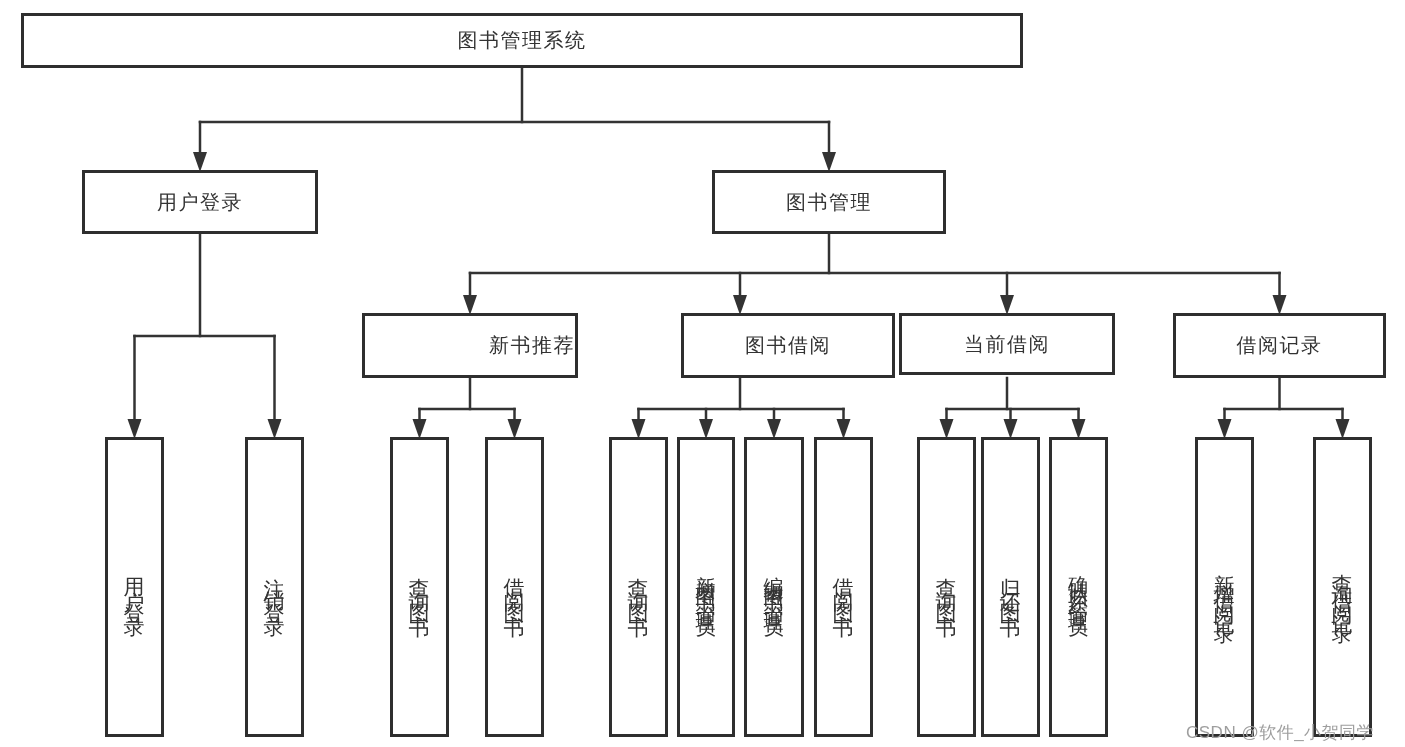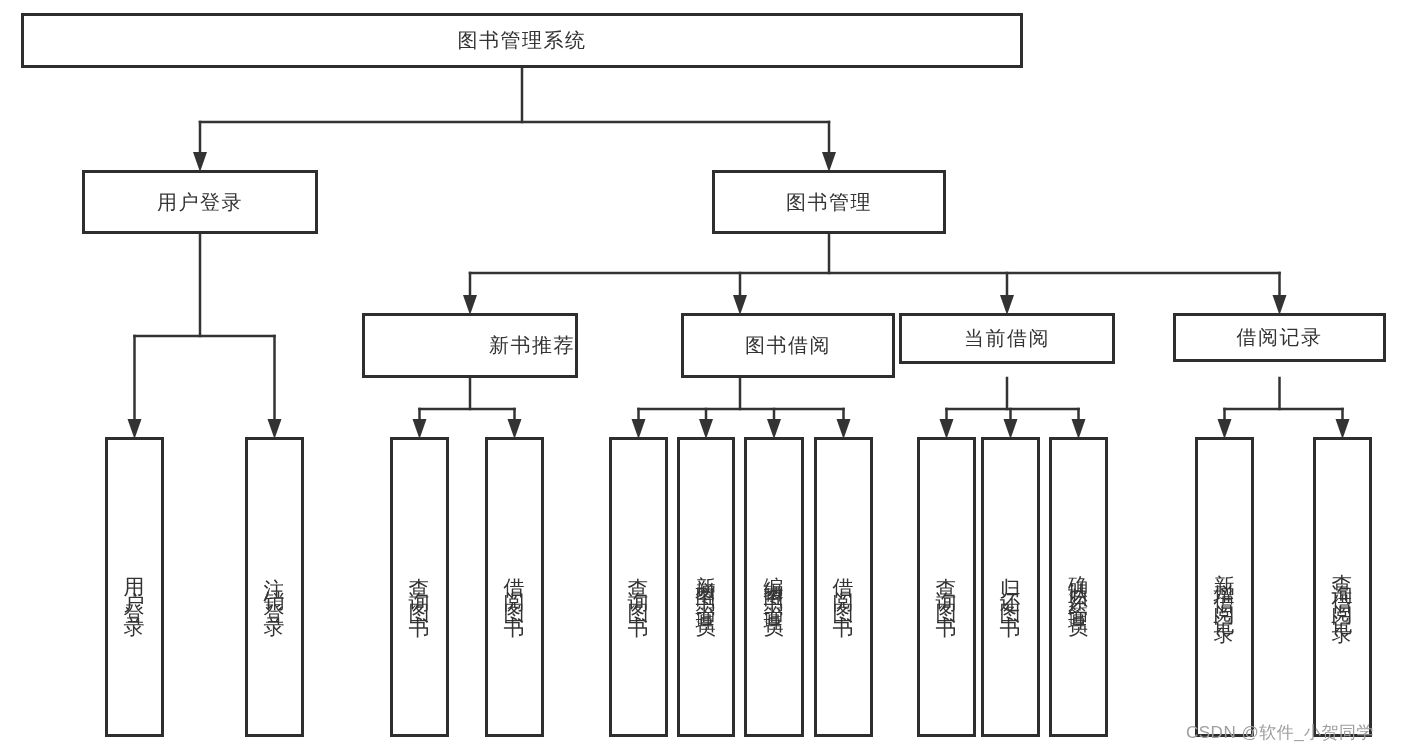--- a/index.html
+++ b/index.html
@@ -123,24 +123,24 @@
       </div>
       <div class="node horizontal" style="left: 712px; top: 170px; width: 234px; height: 64px;">
         <span class="node-label">图书管理</span>
       </div>
       <div class="node horizontal" style="left: 362px; top: 313px; width: 216px; height: 65px; justify-content: flex-end;">
         <span class="node-label">新书推荐</span>
       </div>
       <div class="node horizontal" style="left: 633px; top: 313px; width: 214px; height: 65px; margin-left: 48px;">
         <span class="node-label">图书借阅</span>
       </div>
-      <div class="node horizontal" style="left: 899px; top: 313px; width: 216px; height: 51px;">
+      <div class="node horizontal" style="left: 899px; top: 313px; width: 216px; height: 62px;">
         <span class="node-label">当前借阅</span>
       </div>
-      <div class="node horizontal" style="left: 1173px; top: 313px; width: 213px; height: 49px;">
+      <div class="node horizontal" style="left: 1173px; top: 313px; width: 213px; height: 65px;">
         <span class="node-label">借阅记录</span>
       </div>
       <div class="node vertical" style="left: 105px; top: 437px; width: 59px; height: 300px;">
         <span class="node-label" style="letter-spacing: 13px;">用户登录</span>
       </div>
       <div class="node vertical" style="left: 245px; top: 437px; width: 59px; height: 300px;">
         <span class="node-label" style="letter-spacing: 13px;">注销登录</span>
       </div>
       <div class="node vertical" style="left: 390px; top: 437px; width: 59px; height: 300px;">
         <span class="node-label" style="letter-spacing: 13px;">查询图书</span>

